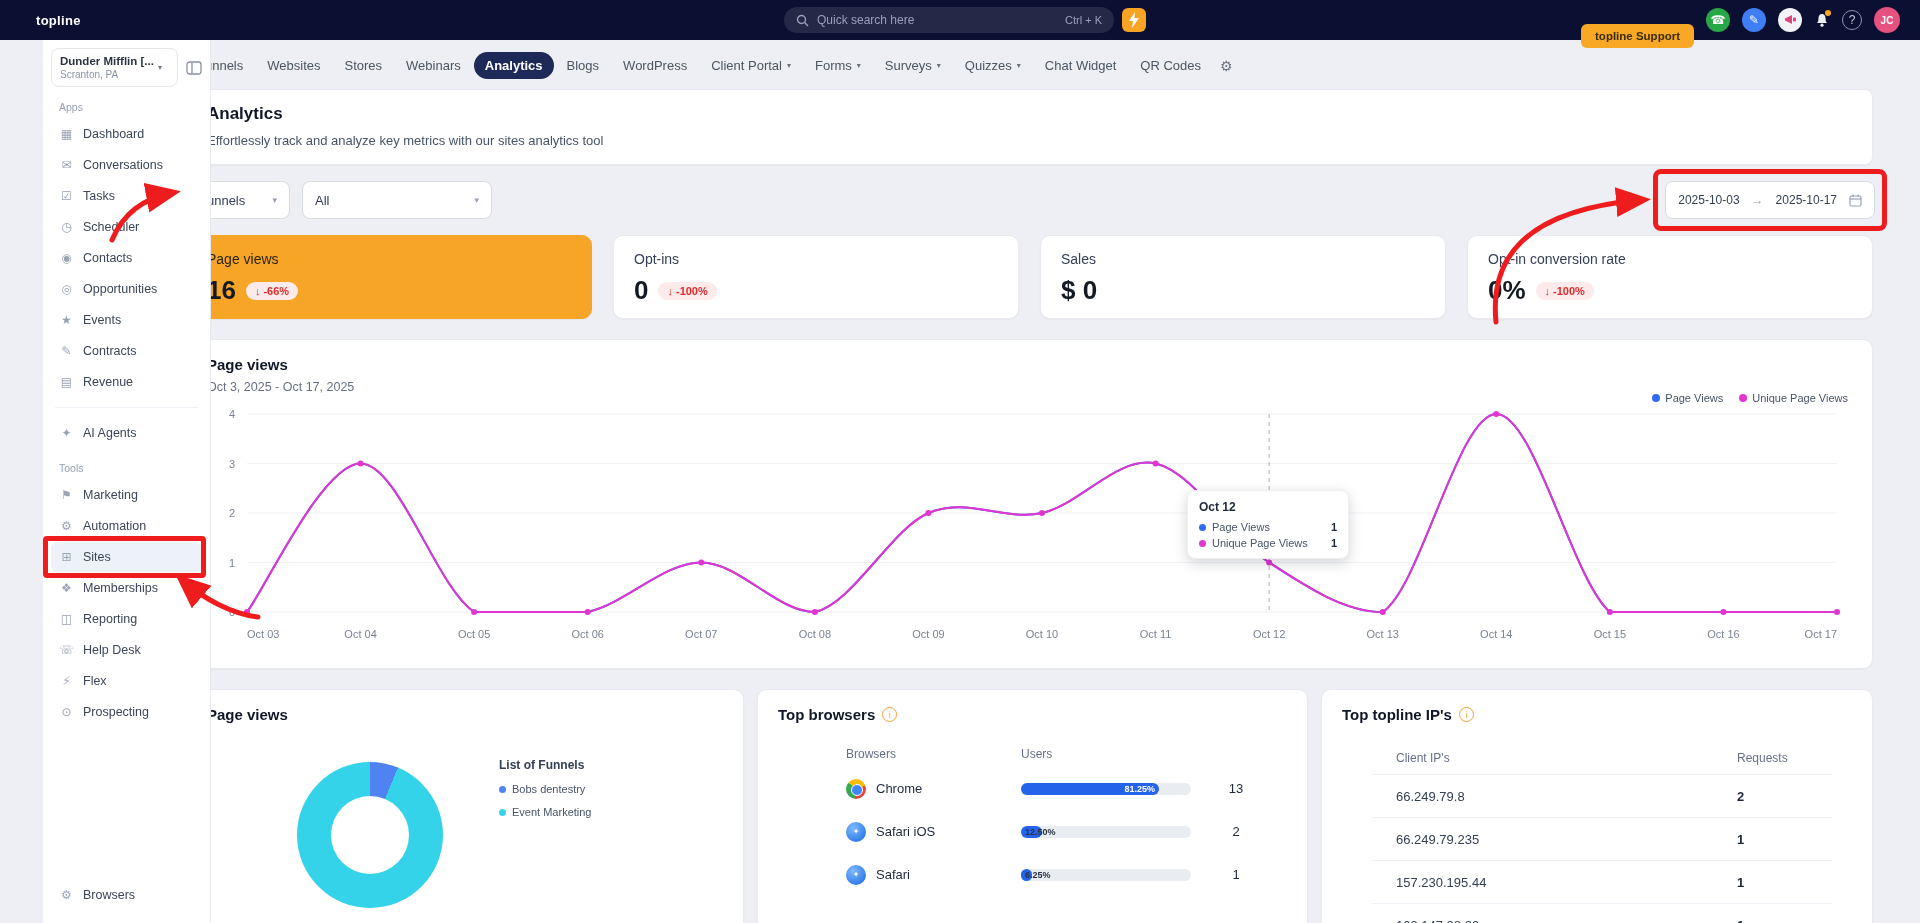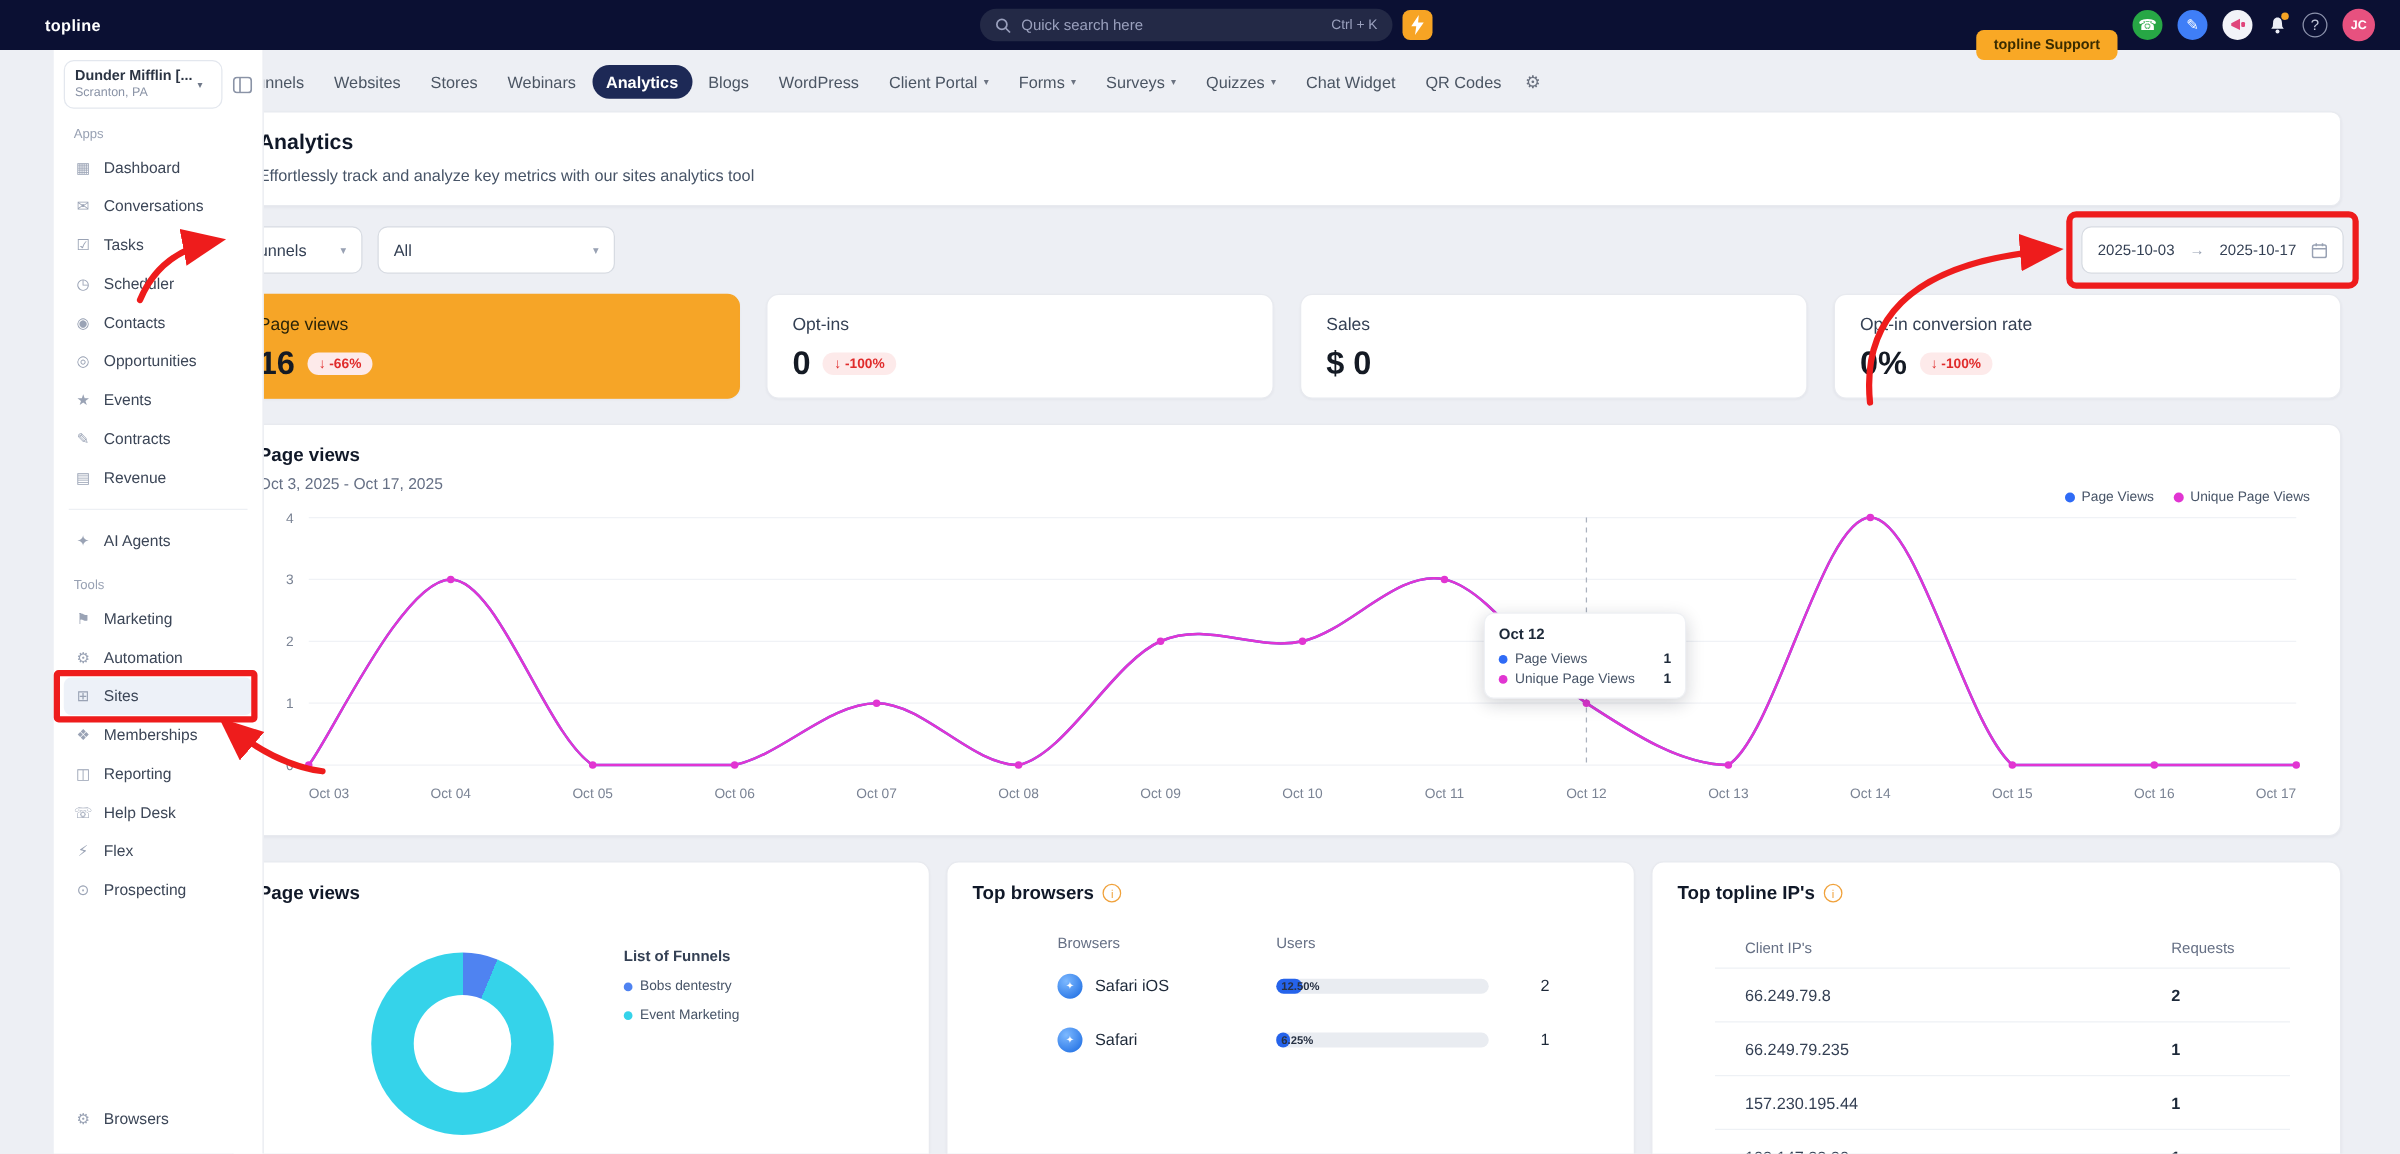--- a/index.html
+++ b/index.html
@@ -522,20 +522,32 @@
         <span class="info-ic">i</span>
       </div>
       <div class="browser-table">
         <div class="bt-head">
           <span>Browsers</span>
           <span>Users</span>
           <span></span>
         </div>
         <div class="bt-row">
           <div class="b-name">
+              <span class="b-ic chrome-ic"></span>
+              <span>Chrome</span>
+            </div>
+          <div class="track">
+              <div class="fill" style="width: 81.25%;">
+                <span class="pct pct-in">81.25%</span>
+              </div>
+            </div>
+          <div class="b-count">13</div>
+        </div>
+        <div class="bt-row">
+          <div class="b-name">
               <span class="b-ic safari-ic">✦</span>
               <span>Safari iOS</span>
             </div>
           <div class="track">
               <div class="fill" style="width: 12.5%;"></div>
               <span class="pct pct-out">12.50%</span>
             </div>
           <div class="b-count">2</div>
         </div>
         <div class="bt-row">

